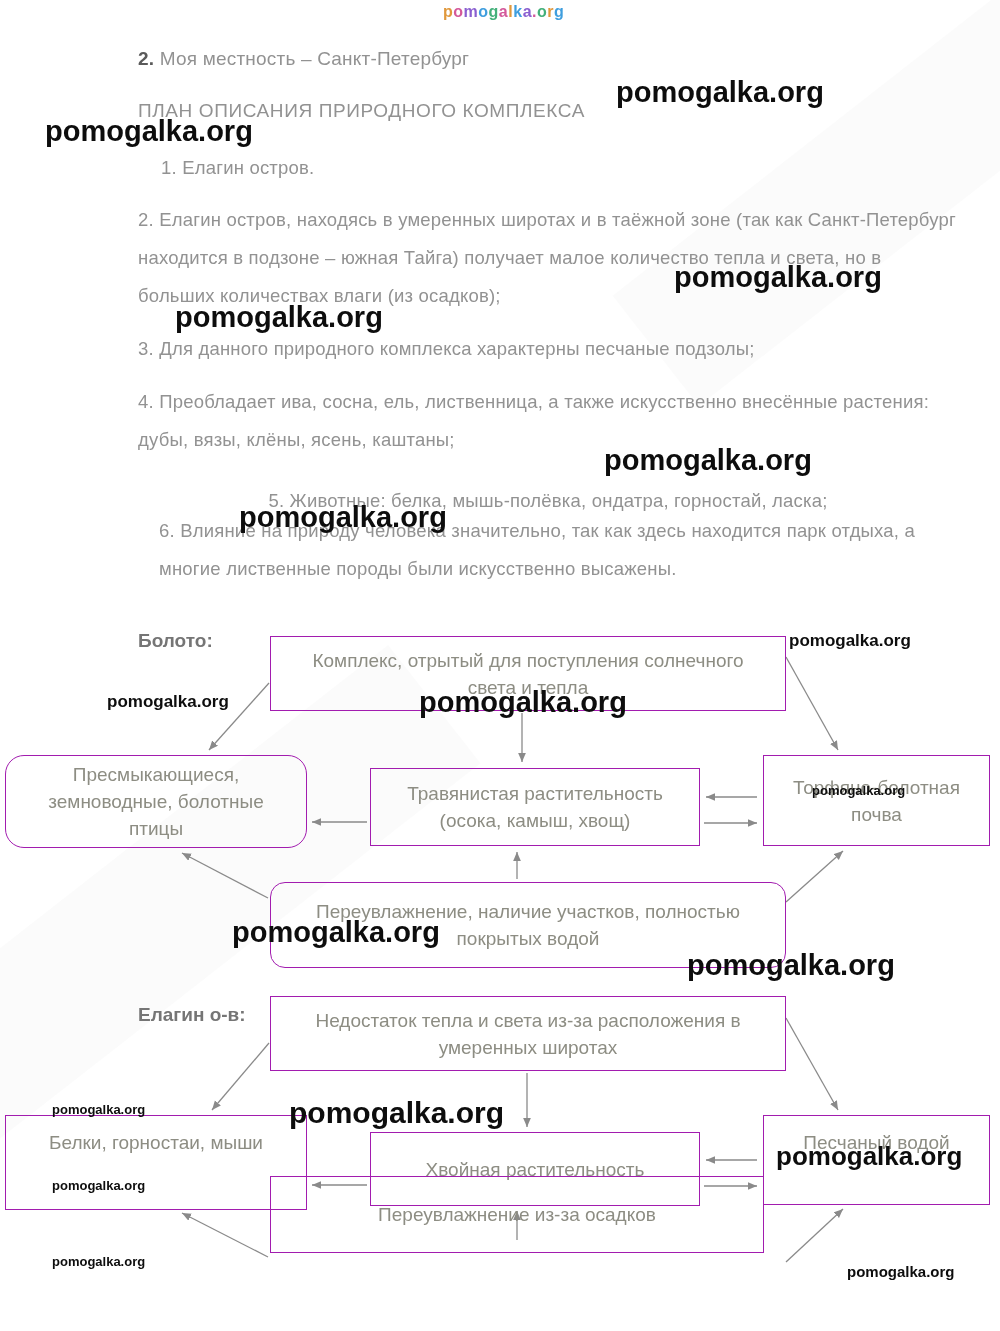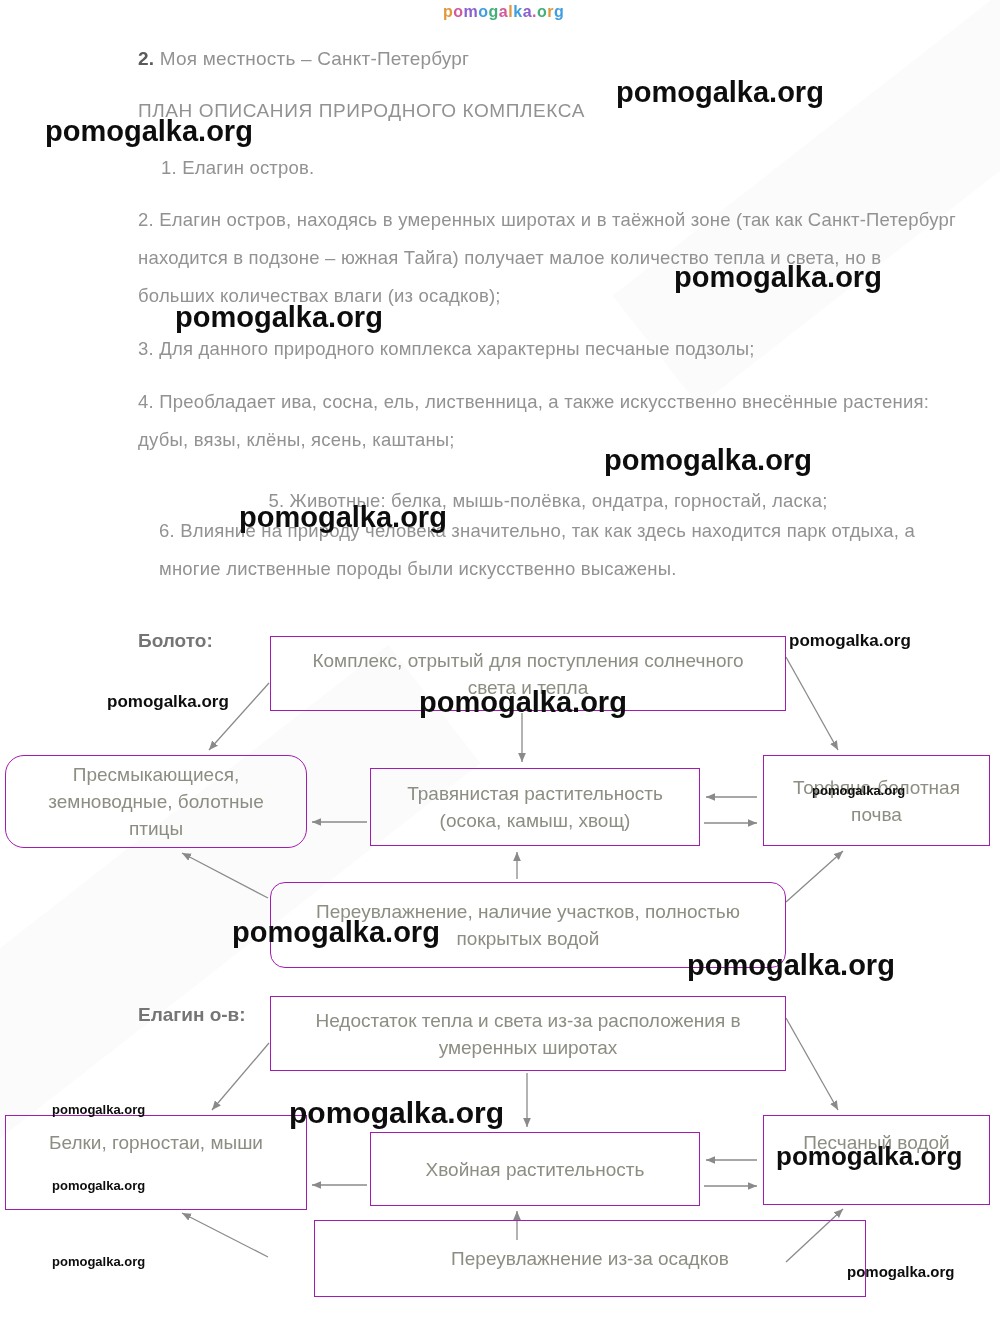--- a/index.html
+++ b/index.html
@@ -73,21 +73,21 @@
   <div class="diagram-label" style="left:138px; top:1004px;">Елагин о-в:</div>
 
   <div class="box" style="left:270px; top:996px; width:516px; height:75px;">Недостаток тепла и света из-за расположения в умеренных широтах</div>
 
   <div class="box box-top" style="left:5px; top:1115px; width:302px; height:95px;">Белки, горностаи, мыши</div>
 
   <div class="box" style="left:370px; top:1132px; width:330px; height:74px;">Хвойная растительность</div>
 
   <div class="box box-top" style="left:763px; top:1115px; width:227px; height:90px;">Песчаный водой</div>
 
-  <div class="box" style="left:270px; top:1220px; width:552px; height:77px;margin-left:44px;">Переувлажнение из-за осадков</div>
+  <div class="box" style="left:270px; top:1176px; width:494px; height:77px;">Переувлажнение из-за осадков</div>
 </div>
 
 <svg class="arrows" width="1000" height="1331" viewBox="0 0 1000 1331">
   <defs>
     <marker id="ah" markerWidth="9" markerHeight="8" refX="7" refY="3" orient="auto">
       <path d="M0,0 L7,3 L0,6 Z" fill="#8a8a8a"></path>
     </marker>
   </defs>
 
   <line x1="522" y1="713" x2="522" y2="762" stroke="#8a8a8a" stroke-width="1.3" marker-end="url(#ah)"></line>

